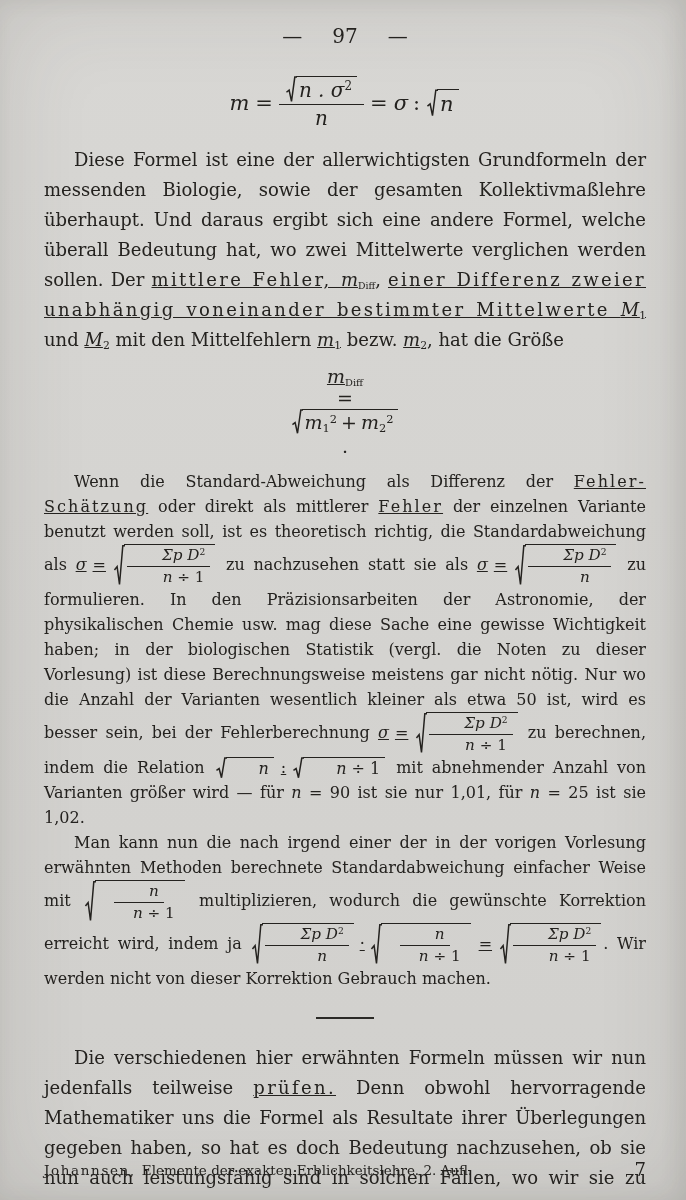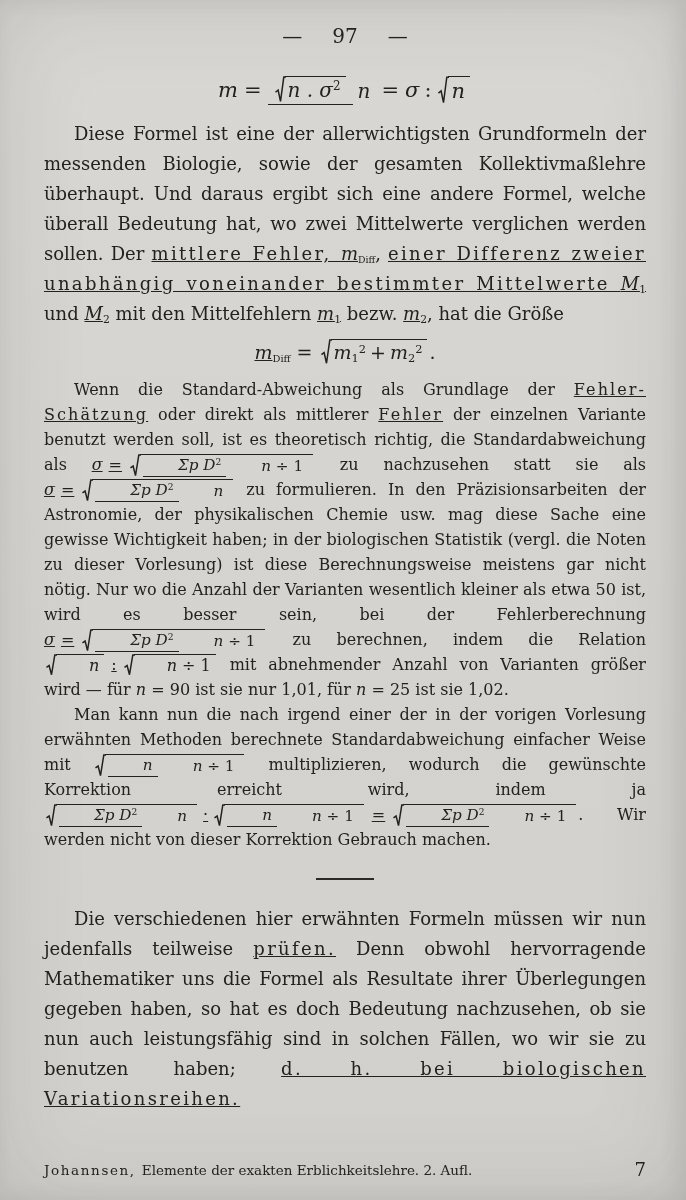--- a/index.html
+++ b/index.html
@@ -18,33 +18,33 @@
   .g{letter-spacing:0.13em;text-decoration:underline;}
   i{font-style:italic;}
   sub{font-size:0.6em;vertical-align:-0.3em;line-height:0;}
   sup{font-size:0.6em;vertical-align:0.55em;line-height:0;}
   sub.big{font-size:0.52em;}
   
   .ifml{white-space:nowrap;text-decoration:underline;}
   .eq{margin:0 6px;}
   .op{margin:0 4px;}
   .colon{margin:0 5px;}
-  .frac{display:inline-flex;align-items:center;vertical-align:middle;
+  .frac{display:inline-flex;flex-direction:column;align-items:center;vertical-align:middle;
         text-align:center;line-height:1.25;font-size:0.95em;}
   .frac > .num{padding:0 5px 1px;border-bottom:1.5px solid currentColor;}
   .frac > .den{padding:1px 5px 0;}
   .sqrt{display:inline-flex;align-items:stretch;vertical-align:middle;line-height:1.25;margin:0 2px;}
   .rad{width:11px;align-self:stretch;display:flex;}
   .rad svg{width:100%;height:100%;display:block;overflow:visible;}
   .rad path{fill:none;stroke:currentColor;stroke-width:1.5;vector-effect:non-scaling-stroke;}
   .box{border-top:1.5px solid currentColor;padding:1px 5px 0 3px;margin-left:-1px;
        display:inline-flex;align-items:center;}
   .dfml{display:flex;justify-content:center;align-items:center;}
   .f1{font-size:21px;margin:28px 0 14px;}
-  .f2{font-size:19px;margin:10px 0 12px;}
+  .f2{font-size:19px;margin:10px 0 12px;flex-direction:column;}
   .rule{width:58px;border:0;border-top:2px solid #2b2a27;margin:26px auto 24px;}
   
   .pagefoot{position:absolute;left:44px;right:40px;bottom:20px;display:flex;
             justify-content:space-between;align-items:center;}
   .pagefoot .cite{font-size:13.5px;}
   .pagefoot .cite .au{letter-spacing:0.12em;}
   .pagefoot .cite .ti{margin-left:6px;}
   .pagefoot .sig{font-size:18px;}
 </style>
 </head>
@@ -97,21 +97,21 @@
             <path d="M0.5 14.5 L3.4 12.6 L6 22.6 L9.6 1 L12 1"></path>
           </svg>
         </span>
         <span class="box">
           <span><i>m</i><sub>1</sub><sup>2</sup><span class="op">+</span><i>m</i><sub>2</sub><sup>2</sup></span>
         </span>
       </span>
     <span>.</span>
   </div>
 
-  <p class="petit ind"><span>Wenn die Standard-Abweichung als Grundlage der </span><span class="g">Fehler-Schätzung</span><span> oder direkt als mittlerer </span><span class="g">Fehler</span><span> der einzelnen Variante benutzt werden soll, ist es theoretisch richtig, die Standardabweichung als </span><span class="ifml"><i>σ</i><span class="eq">=</span><span class="sqrt">
+  <p class="petit ind"><span>Wenn die Standard-Abweichung als Differenz der </span><span class="g">Fehler-Schätzung</span><span> oder direkt als mittlerer </span><span class="g">Fehler</span><span> der einzelnen Variante benutzt werden soll, ist es theoretisch richtig, die Standardabweichung als </span><span class="ifml"><i>σ</i><span class="eq">=</span><span class="sqrt">
           <span class="rad">
             <svg viewBox="0 0 12 24" preserveAspectRatio="none">
               <path d="M0.5 14.5 L3.4 12.6 L6 22.6 L9.6 1 L12 1"></path>
             </svg>
           </span>
           <span class="box">
             <span class="frac">
               <span class="num"><i>Σp D</i><sup>2</sup></span>
               <span class="den"><i>n</i><span> ÷ 1</span></span>
             </span>

